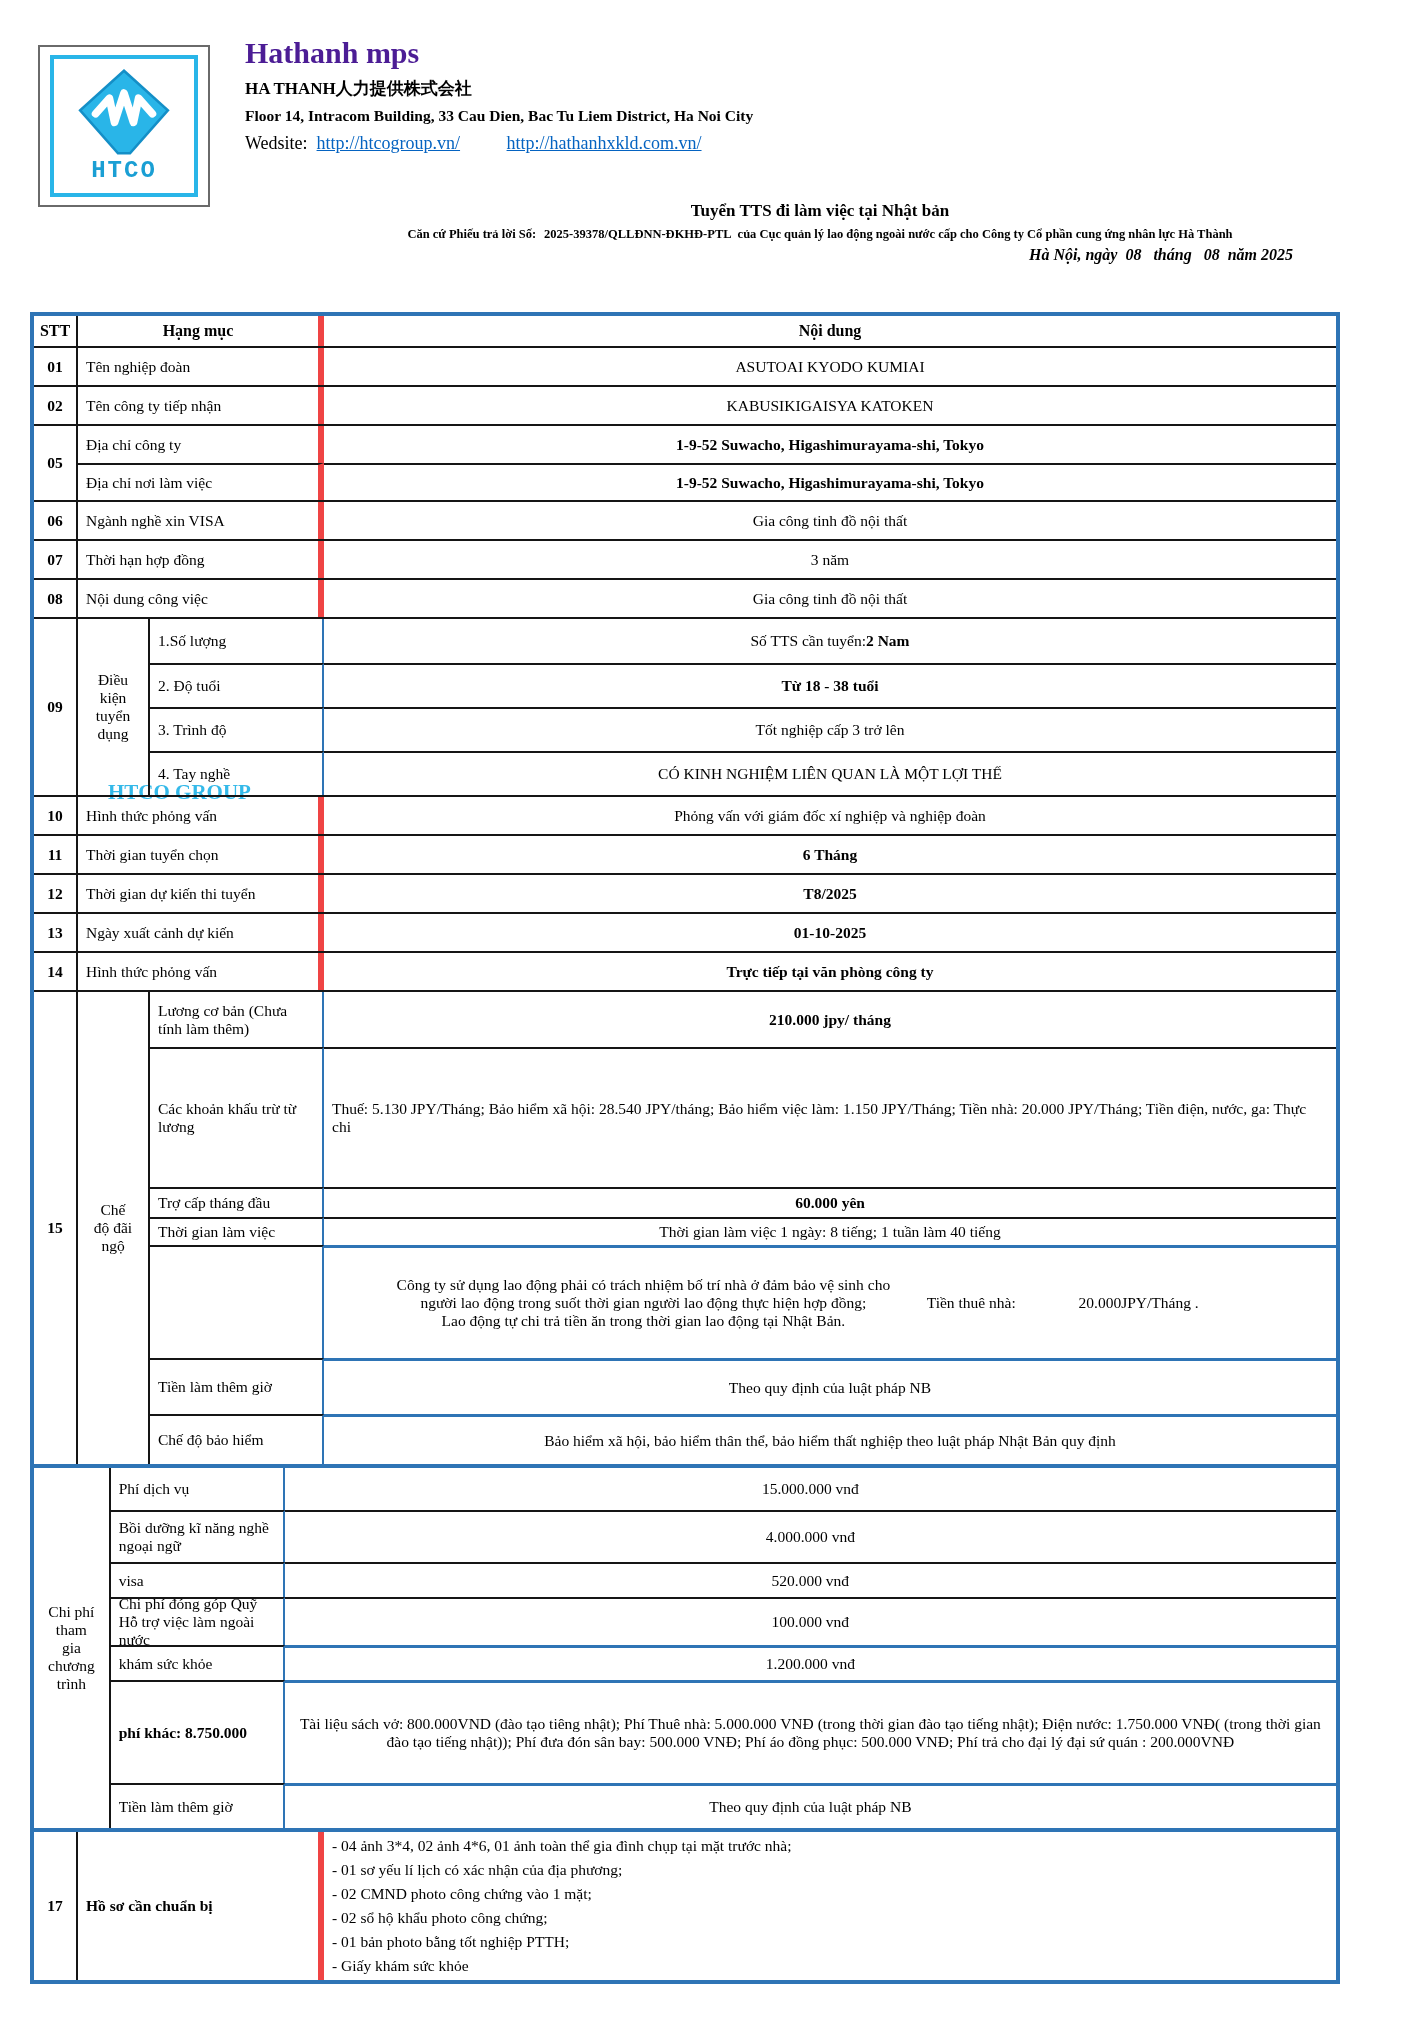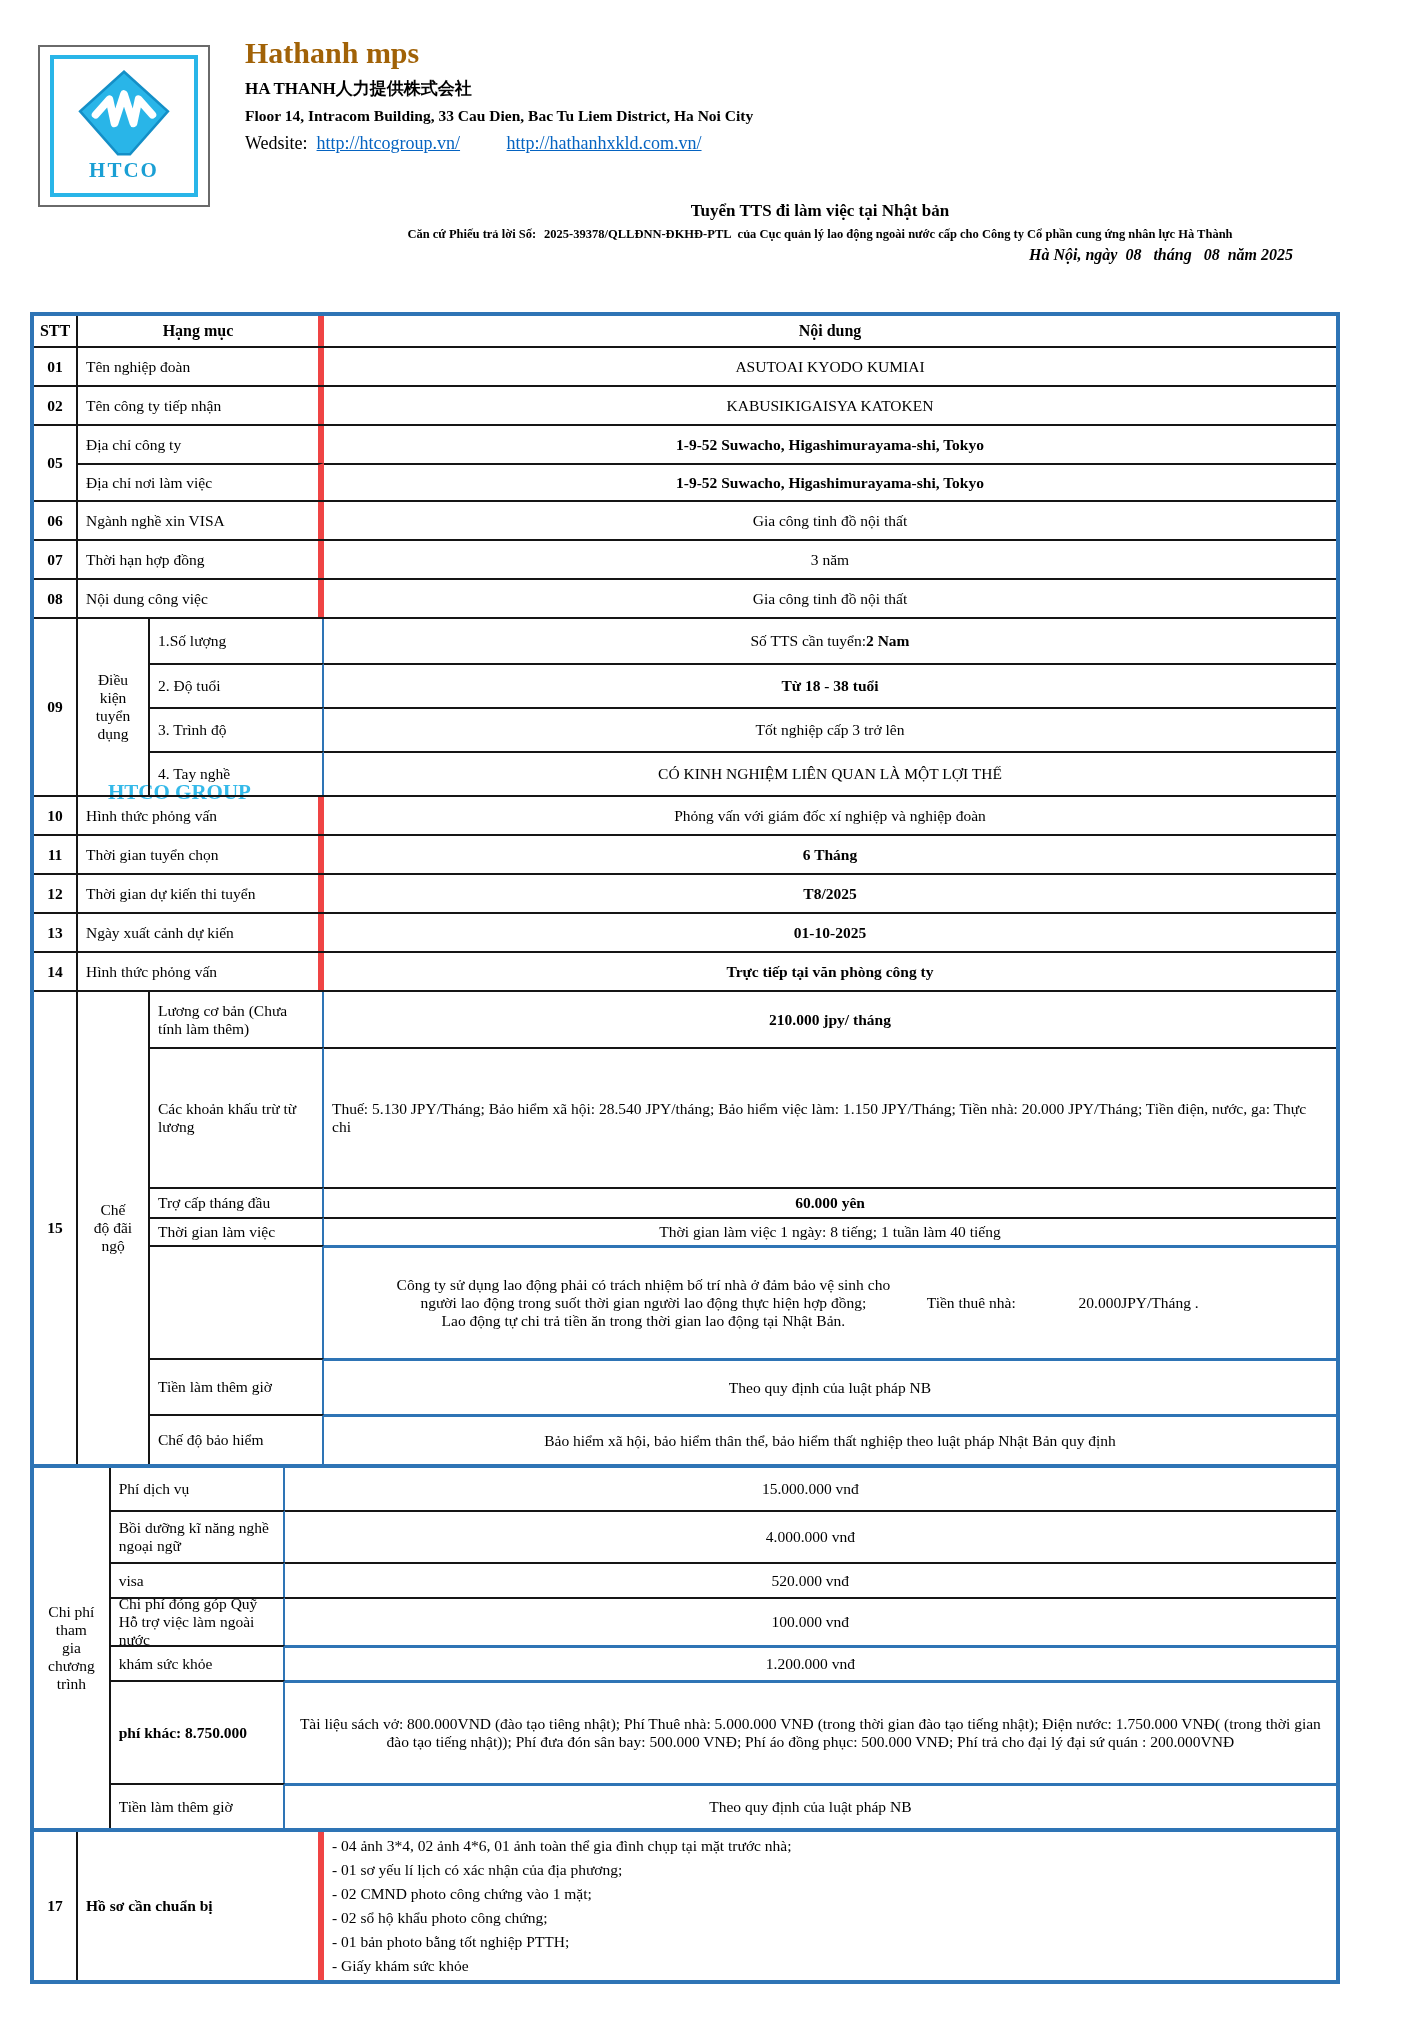--- a/index.html
+++ b/index.html
@@ -5,24 +5,24 @@
   html,body{margin:0;padding:0;background:#ffffff;}
   body{width:1428px;height:2024px;position:relative;overflow:hidden;
        font-family:"Liberation Serif","DejaVu Serif",serif;color:#000;}
 
   
   .logo-box{position:absolute;left:38px;top:45px;width:172px;height:162px;
             border:2px solid #6a6a6a;background:#fff;box-sizing:border-box;
             display:flex;align-items:center;justify-content:center;}
   .logo-frame{width:148px;height:142px;border:4px solid #29b5e8;box-sizing:border-box;
               display:flex;flex-direction:column;align-items:center;justify-content:center;gap:2px;}
-  .logo-text{color:#1a9fd4;font-weight:bold;font-size:21px;letter-spacing:2px;
-             font-family:Liberation Serif, serif;}
+  .logo-text{color:#1a9fd4;font-weight:bold;font-size:24px;letter-spacing:2px;
+             font-family:Liberation Mono, monospace;}
   .company-block{position:absolute;left:245px;top:34px;line-height:1.25;}
-  .company-name{color:#a16207;font-weight:bold;font-size:30px;margin-bottom:6px;}
+  .company-name{color:#4c1d95;font-weight:bold;font-size:30px;margin-bottom:6px;}
   .company-jp{font-weight:bold;font-size:17px;margin-bottom:7px;}
   .company-address{font-weight:bold;font-size:15.5px;margin-bottom:7px;}
   .website-line{font-size:18px;}
   .website-line a{color:#0563C1;text-decoration:underline;margin-right:42px;}
 
   
   .title-block{position:absolute;left:300px;top:194px;width:1040px;text-align:center;}
   .doc-title{font-weight:bold;font-size:23px;letter-spacing:.5px;}
   .doc-subtitle{font-weight:bold;font-size:17px;margin-top:7px;}
   .doc-basis{font-weight:bold;font-size:12.5px;margin-top:6px;white-space:nowrap;}

